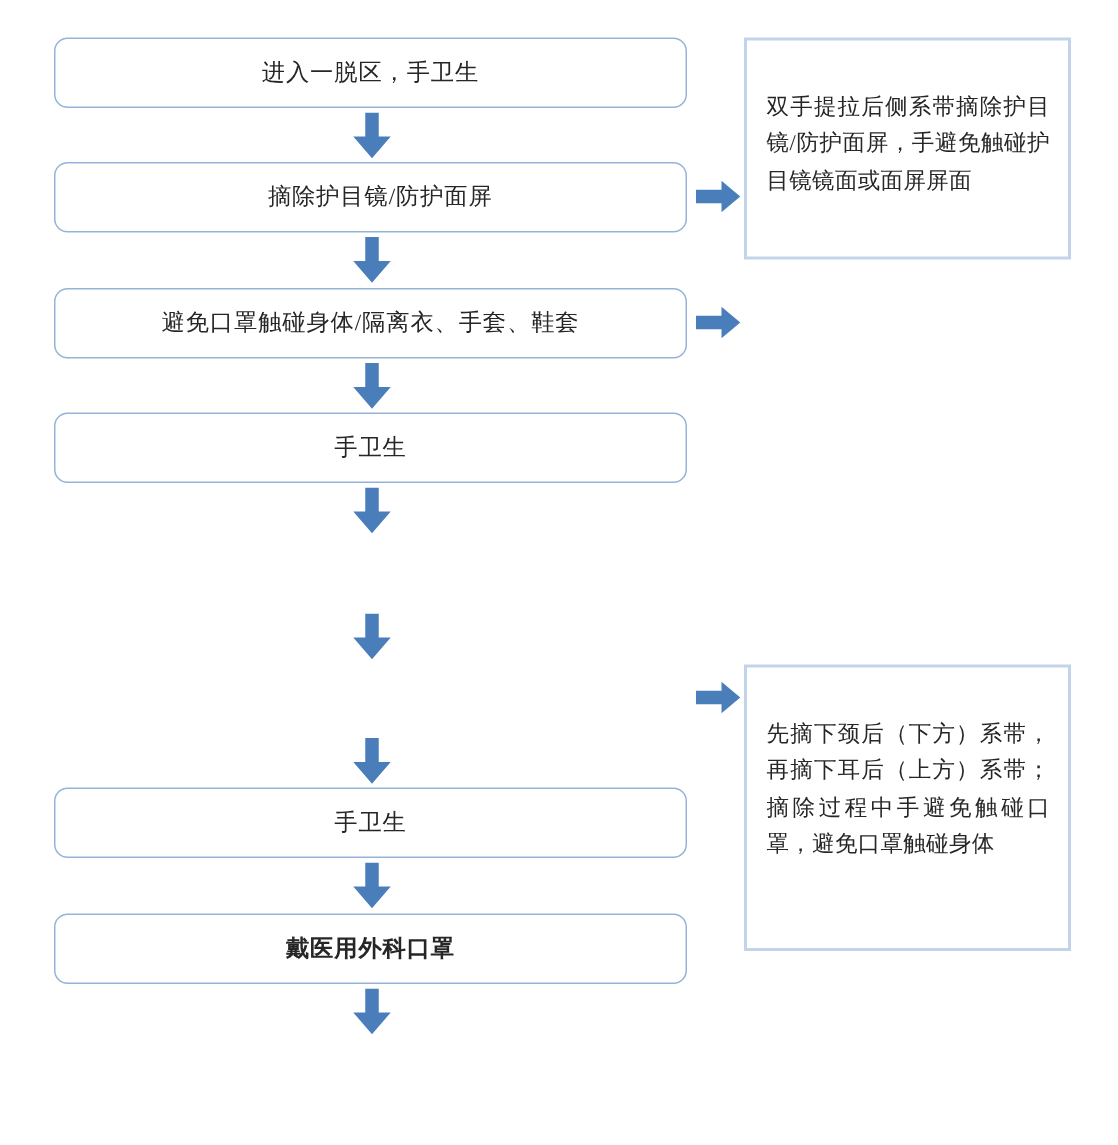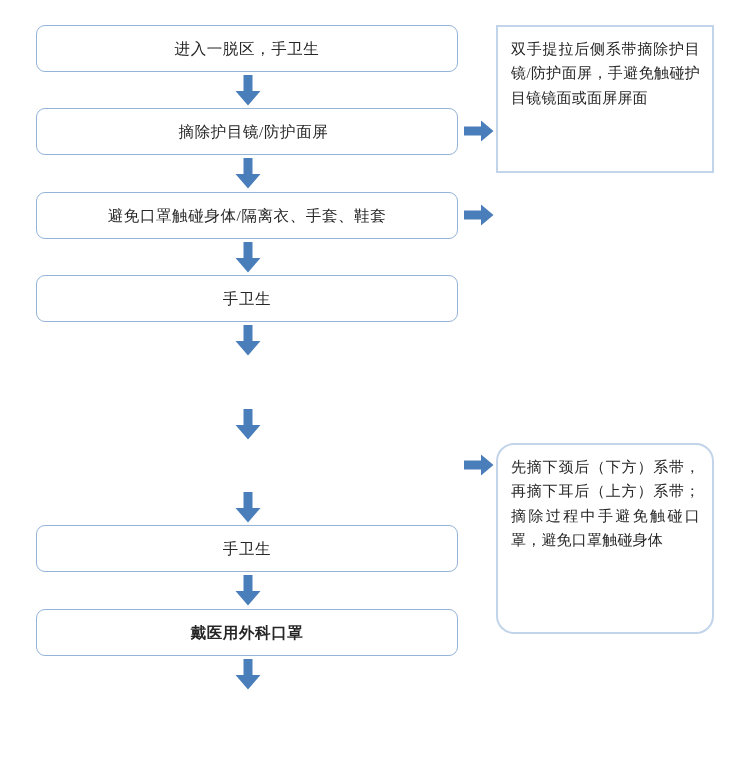--- a/index.html
+++ b/index.html
@@ -72,20 +72,21 @@
     padding: 10px 12px 10px 13px;
   }
   .note-box .note-text {
     font-size: 15px;
     line-height: 1.62;
     color: #262626;
     letter-spacing: 0.2px;
     text-align: justify;
     text-justify: inter-ideograph;
     font-family: "Liberation Serif", "DejaVu Serif", serif;
+    margin-top: 23px;
   }
 </style>
 </head>
 <body>
 
 <div id="canvas">
 
   <div class="flow-box" style="top:25px;">
     <span class="label">进入一脱区，手卫生</span>
   </div>
@@ -158,17 +159,17 @@
   </div>
   <div class="right-arrow" style="top:454px;">
     <svg width="30" height="22" viewBox="0 0 30 22">
         <polygon points="0,6.5 17,6.5 17,0.5 29.5,11 17,21.5 17,15.5 0,15.5" fill="#4a7ebb"></polygon>
       </svg>
   </div>
 
   <div class="note-box" style="top:25px; height:148px;">
     <div class="note-text">双手提拉后侧系带摘除护目镜/防护面屏，手避免触碰护目镜镜面或面屏屏面</div>
   </div>
-  <div class="note-box" style="top:443px; height:191px;border-radius:18px;">
+  <div class="note-box" style="top:443px; height:191px;">
     <div class="note-text">先摘下颈后（下方）系带，再摘下耳后（上方）系带；摘除过程中手避免触碰口罩，避免口罩触碰身体</div>
   </div>
 
 </div>
 
 </body></html>

